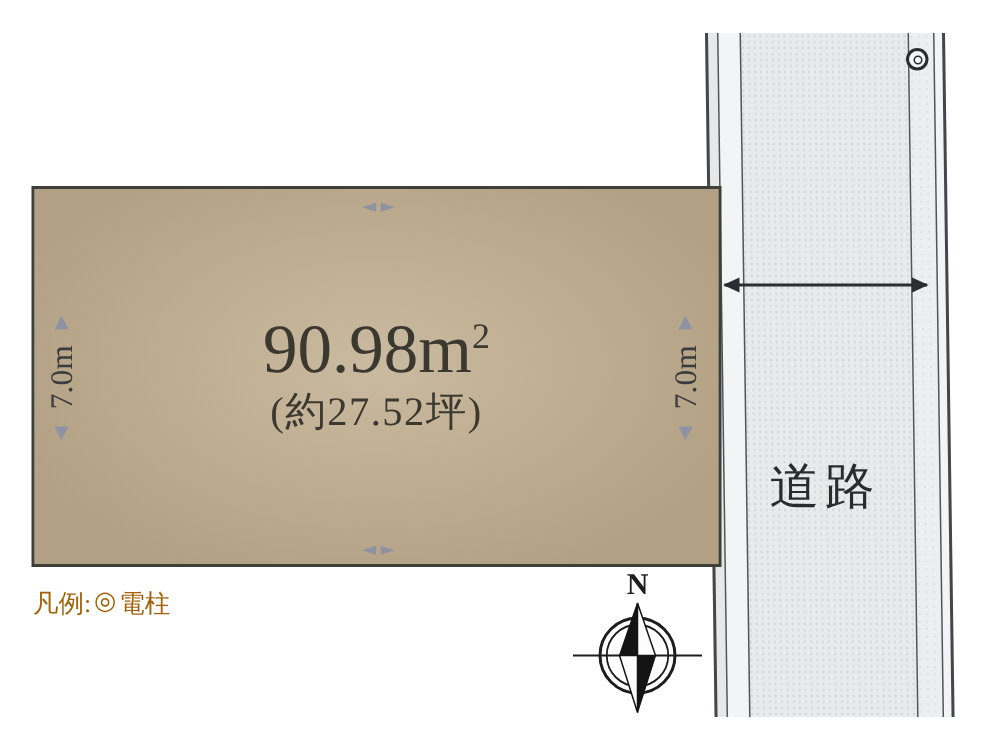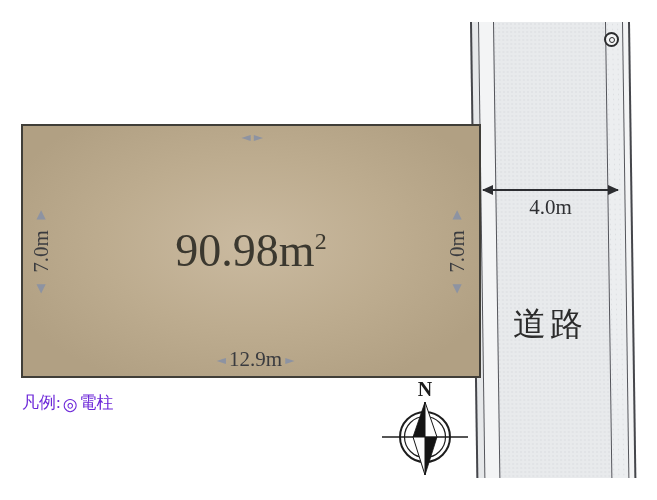--- a/index.html
+++ b/index.html
@@ -62,21 +62,21 @@
   .vlabel{height:58px;width:24px;display:flex;align-items:center;justify-content:center;}
   .vlabel span{transform:rotate(-90deg);white-space:nowrap;}
   .area-block{
     position:absolute;left:50%;top:50%;transform:translate(-50%,-51%);
     text-align:center;color:#3b382f;white-space:nowrap;
   }
   .area-line1{font-size:46px;line-height:1.0;}
   .area-line1 sup{font-size:24px;vertical-align:super;line-height:0;}
   .area-line2{font-size:27px;line-height:1.15;margin-top:3px;letter-spacing:1px;}
   
-  .legend{position:absolute;left:22px;top:391px;font-size:17px;color:#6d28d9;display:flex;align-items:flex-end;gap:2px;}
+  .legend{position:absolute;left:22px;top:391px;font-size:17px;color:#a16207;display:flex;align-items:flex-start;gap:2px;}
   .legend .pole-glyph{font-family:"DejaVu Sans",sans-serif;font-size:17px;}
   
   .compass{position:absolute;left:381px;top:378px;}
 </style>
 </head>
 <body>
 
 <div class="canvas">
 
   <div class="road">
@@ -89,34 +89,32 @@
     <div class="road-line rl-4"></div>
     <div class="road-line rl-5"></div>
     <div class="road-line rl-6"></div>
   </div>
 
   <div class="pole">
     <div class="pole-inner"></div>
   </div>
 
   <div class="measure-4m"></div>
-  <div class="measure-4m-label">4.0m</div>
 
   <div class="road-name">道路</div>
 
   <div class="plot">
 
     <div class="dim dim-top">
       <span class="tri">◄</span>
       <span class="tri">►</span>
     </div>
 
     <div class="dim dim-bottom">
       <span class="tri">◄</span>
-      <span>12.9m</span>
       <span class="tri">►</span>
     </div>
 
     <div class="dim dim-vert dim-left">
       <span class="tri">▲</span>
       <span class="vlabel">
           <span>7.0m</span>
         </span>
       <span class="tri">▼</span>
     </div>
@@ -124,20 +122,21 @@
     <div class="dim dim-vert dim-right">
       <span class="tri">▲</span>
       <span class="vlabel">
           <span>7.0m</span>
         </span>
       <span class="tri">▼</span>
     </div>
 
     <div class="area-block">
       <div class="area-line1"><span>90.98m</span><sup>2</sup></div>
+      <div class="area-line2">(約27.52坪)</div>
     </div>
 
   </div>
 
   <div class="legend">
     <span>凡例:</span>
     <span class="pole-glyph">◎</span>
     <span>電柱</span>
   </div>
 

